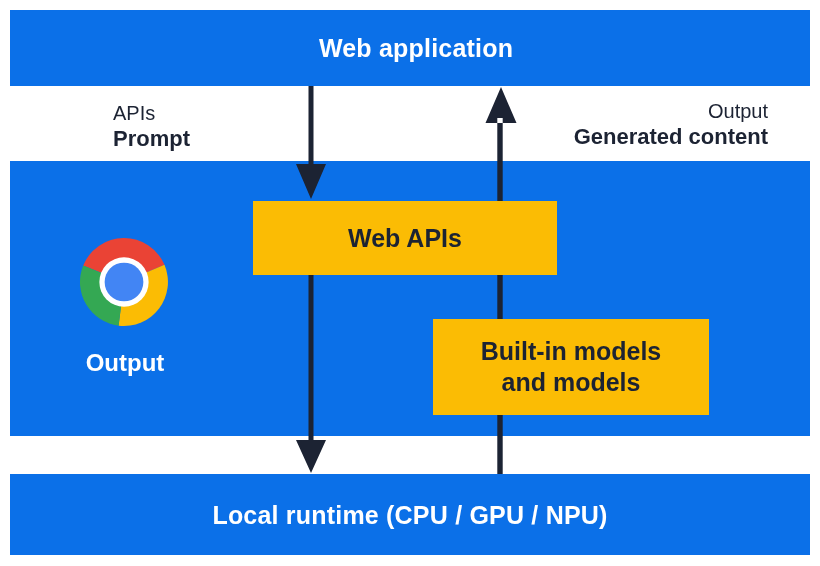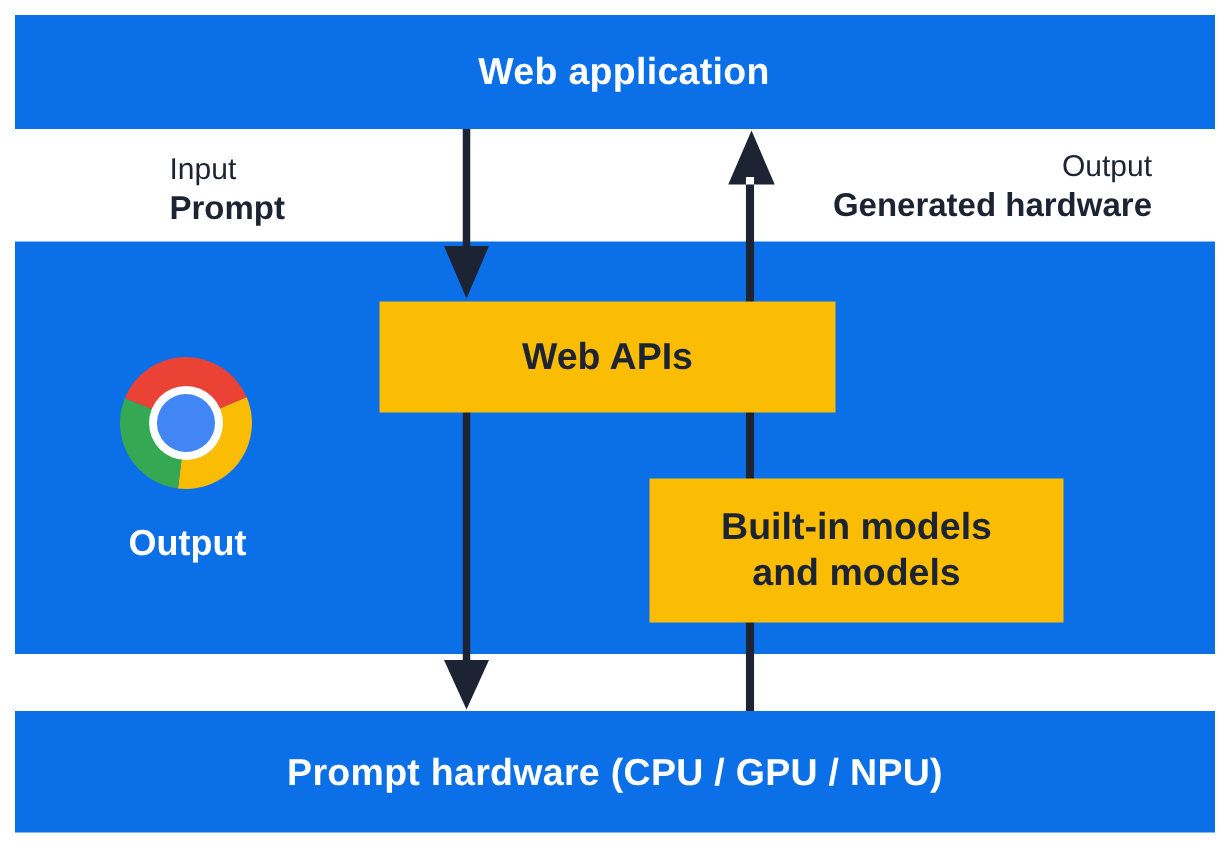--- a/index.html
+++ b/index.html
@@ -95,32 +95,32 @@
 </head>
 <body>
 
 <div class="stage">
 
   <div class="band top-band">
     <div class="band-label">Web application</div>
   </div>
 
   <div class="io-group io-input">
-    <div class="io-title">Input</div>
+    <div class="io-title">APIs</div>
     <div class="io-value">Prompt</div>
   </div>
   <div class="io-group io-output">
     <div class="io-title">Output</div>
-    <div class="io-value">Generated hardware</div>
+    <div class="io-value">Generated content</div>
   </div>
 
   <div class="band mid-band"></div>
 
   <div class="band bottom-band">
-    <div class="band-label">Prompt hardware (CPU / GPU / NPU)</div>
+    <div class="band-label">Local runtime (CPU / GPU / NPU)</div>
   </div>
 
   <svg class="arrows" viewBox="0 0 820 566" aria-hidden="true">
     <path d="M308.5,86 h5 v80 h-5 z M296,164 L326,164 L311,199 Z"></path>
     <path d="M308.5,272 h5 v172 h-5 z M296,440 L326,440 L311,473 Z"></path>
     <path d="M497.3,118 h5.4 v356 h-5.4 z M485.5,123 L516.5,123 L501,87 Z"></path>
   </svg>
 
   <div class="chip chip-web-apis">
     <div>Web APIs</div>

